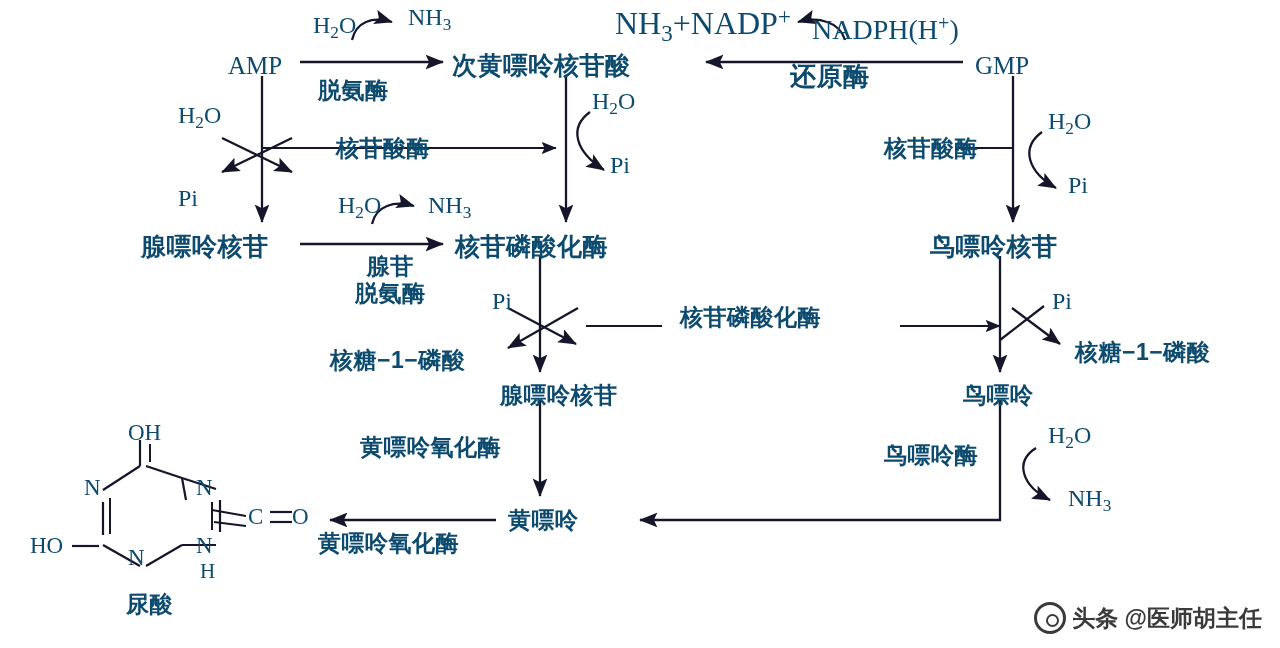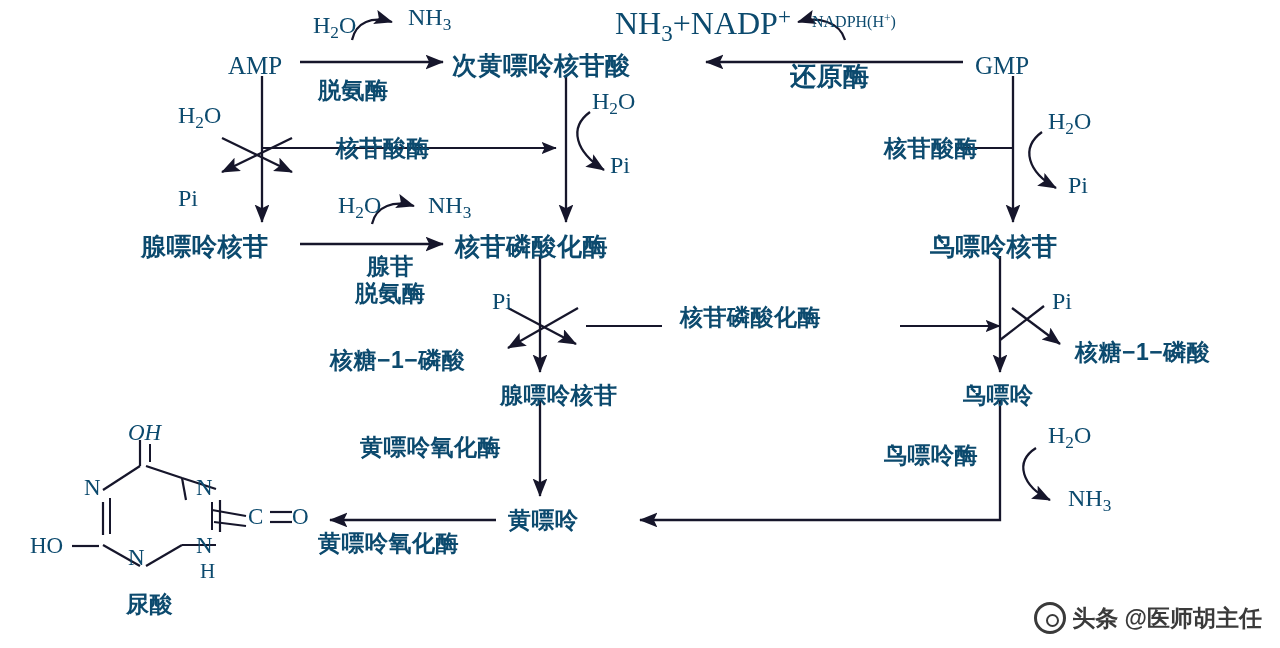--- a/index.html
+++ b/index.html
@@ -193,37 +193,37 @@
     <div>脱氨酶</div>
   </div>
   <div class="lbl cn" style="left:680px; top:305px; font-size:23px;">核苷磷酸化酶</div>
   <div class="lbl cn" style="left:884px; top:443px; font-size:23px;">鸟嘌呤酶</div>
   <div class="lbl cn" style="left:360px; top:435px; font-size:23px;">黄嘌呤氧化酶</div>
   <div class="lbl cn" style="left:318px; top:531px; font-size:23px;">黄嘌呤氧化酶</div>
 
   <div class="lbl en" style="left:313px; top:12px; font-size:24px;">H<span class="sub">2</span>O</div>
   <div class="lbl en" style="left:408px; top:4px; font-size:24px;">NH<span class="sub">3</span></div>
   <div class="lbl en" style="left:615px; top:4px; font-size:32px;">NH<span class="sub">3</span>+NADP<span class="sup">+</span></div>
-  <div class="lbl en" style="left:812px; top:12px; font-size:16px;text-align:center;">NADPH(H<span class="sup">+</span>)</div>
+  <div class="lbl en" style="left:812px; top:12px; font-size:28px;text-align:center;">NADPH(H<span class="sup">+</span>)</div>
   <div class="lbl en" style="left:178px; top:102px; font-size:24px;">H<span class="sub">2</span>O</div>
   <div class="lbl en" style="left:178px; top:185px; font-size:24px;">Pi</div>
   <div class="lbl en" style="left:592px; top:88px; font-size:24px;">H<span class="sub">2</span>O</div>
   <div class="lbl en" style="left:610px; top:152px; font-size:24px;">Pi</div>
   <div class="lbl en" style="left:1048px; top:108px; font-size:24px;">H<span class="sub">2</span>O</div>
   <div class="lbl en" style="left:1068px; top:172px; font-size:24px;">Pi</div>
   <div class="lbl en" style="left:338px; top:192px; font-size:24px;">H<span class="sub">2</span>O</div>
   <div class="lbl en" style="left:428px; top:192px; font-size:24px;">NH<span class="sub">3</span></div>
   <div class="lbl en" style="left:492px; top:288px; font-size:24px;">Pi</div>
   <div class="lbl cn" style="left:330px; top:348px; font-size:23px;">核糖−1−磷酸</div>
   <div class="lbl en" style="left:1052px; top:288px; font-size:24px;">Pi</div>
   <div class="lbl cn" style="left:1075px; top:340px; font-size:23px;">核糖−1−磷酸</div>
   <div class="lbl en" style="left:1048px; top:422px; font-size:24px;">H<span class="sub">2</span>O</div>
   <div class="lbl en" style="left:1068px; top:485px; font-size:24px;">NH<span class="sub">3</span></div>
 
-  <div class="lbl en" style="left:128px; top:420px; font-size:23px;font-style:italic;">OH</div>
+  <div class="lbl en" style="left:128px; top:420px; font-size:23px;">OH</div>
   <div class="lbl en" style="left:84px; top:475px; font-size:23px;">N</div>
   <div class="lbl en" style="left:128px; top:545px; font-size:23px;">N</div>
   <div class="lbl en" style="left:30px; top:533px; font-size:23px;">HO</div>
   <div class="lbl en" style="left:196px; top:475px; font-size:23px;">N</div>
   <div class="lbl en" style="left:196px; top:533px; font-size:23px;">N</div>
   <div class="lbl en" style="left:200px; top:560px; font-size:21px;">H</div>
   <div class="lbl en" style="left:248px; top:504px; font-size:23px;">C</div>
   <div class="lbl en" style="left:292px; top:504px; font-size:23px;">O</div>
 
   <div id="watermark">

